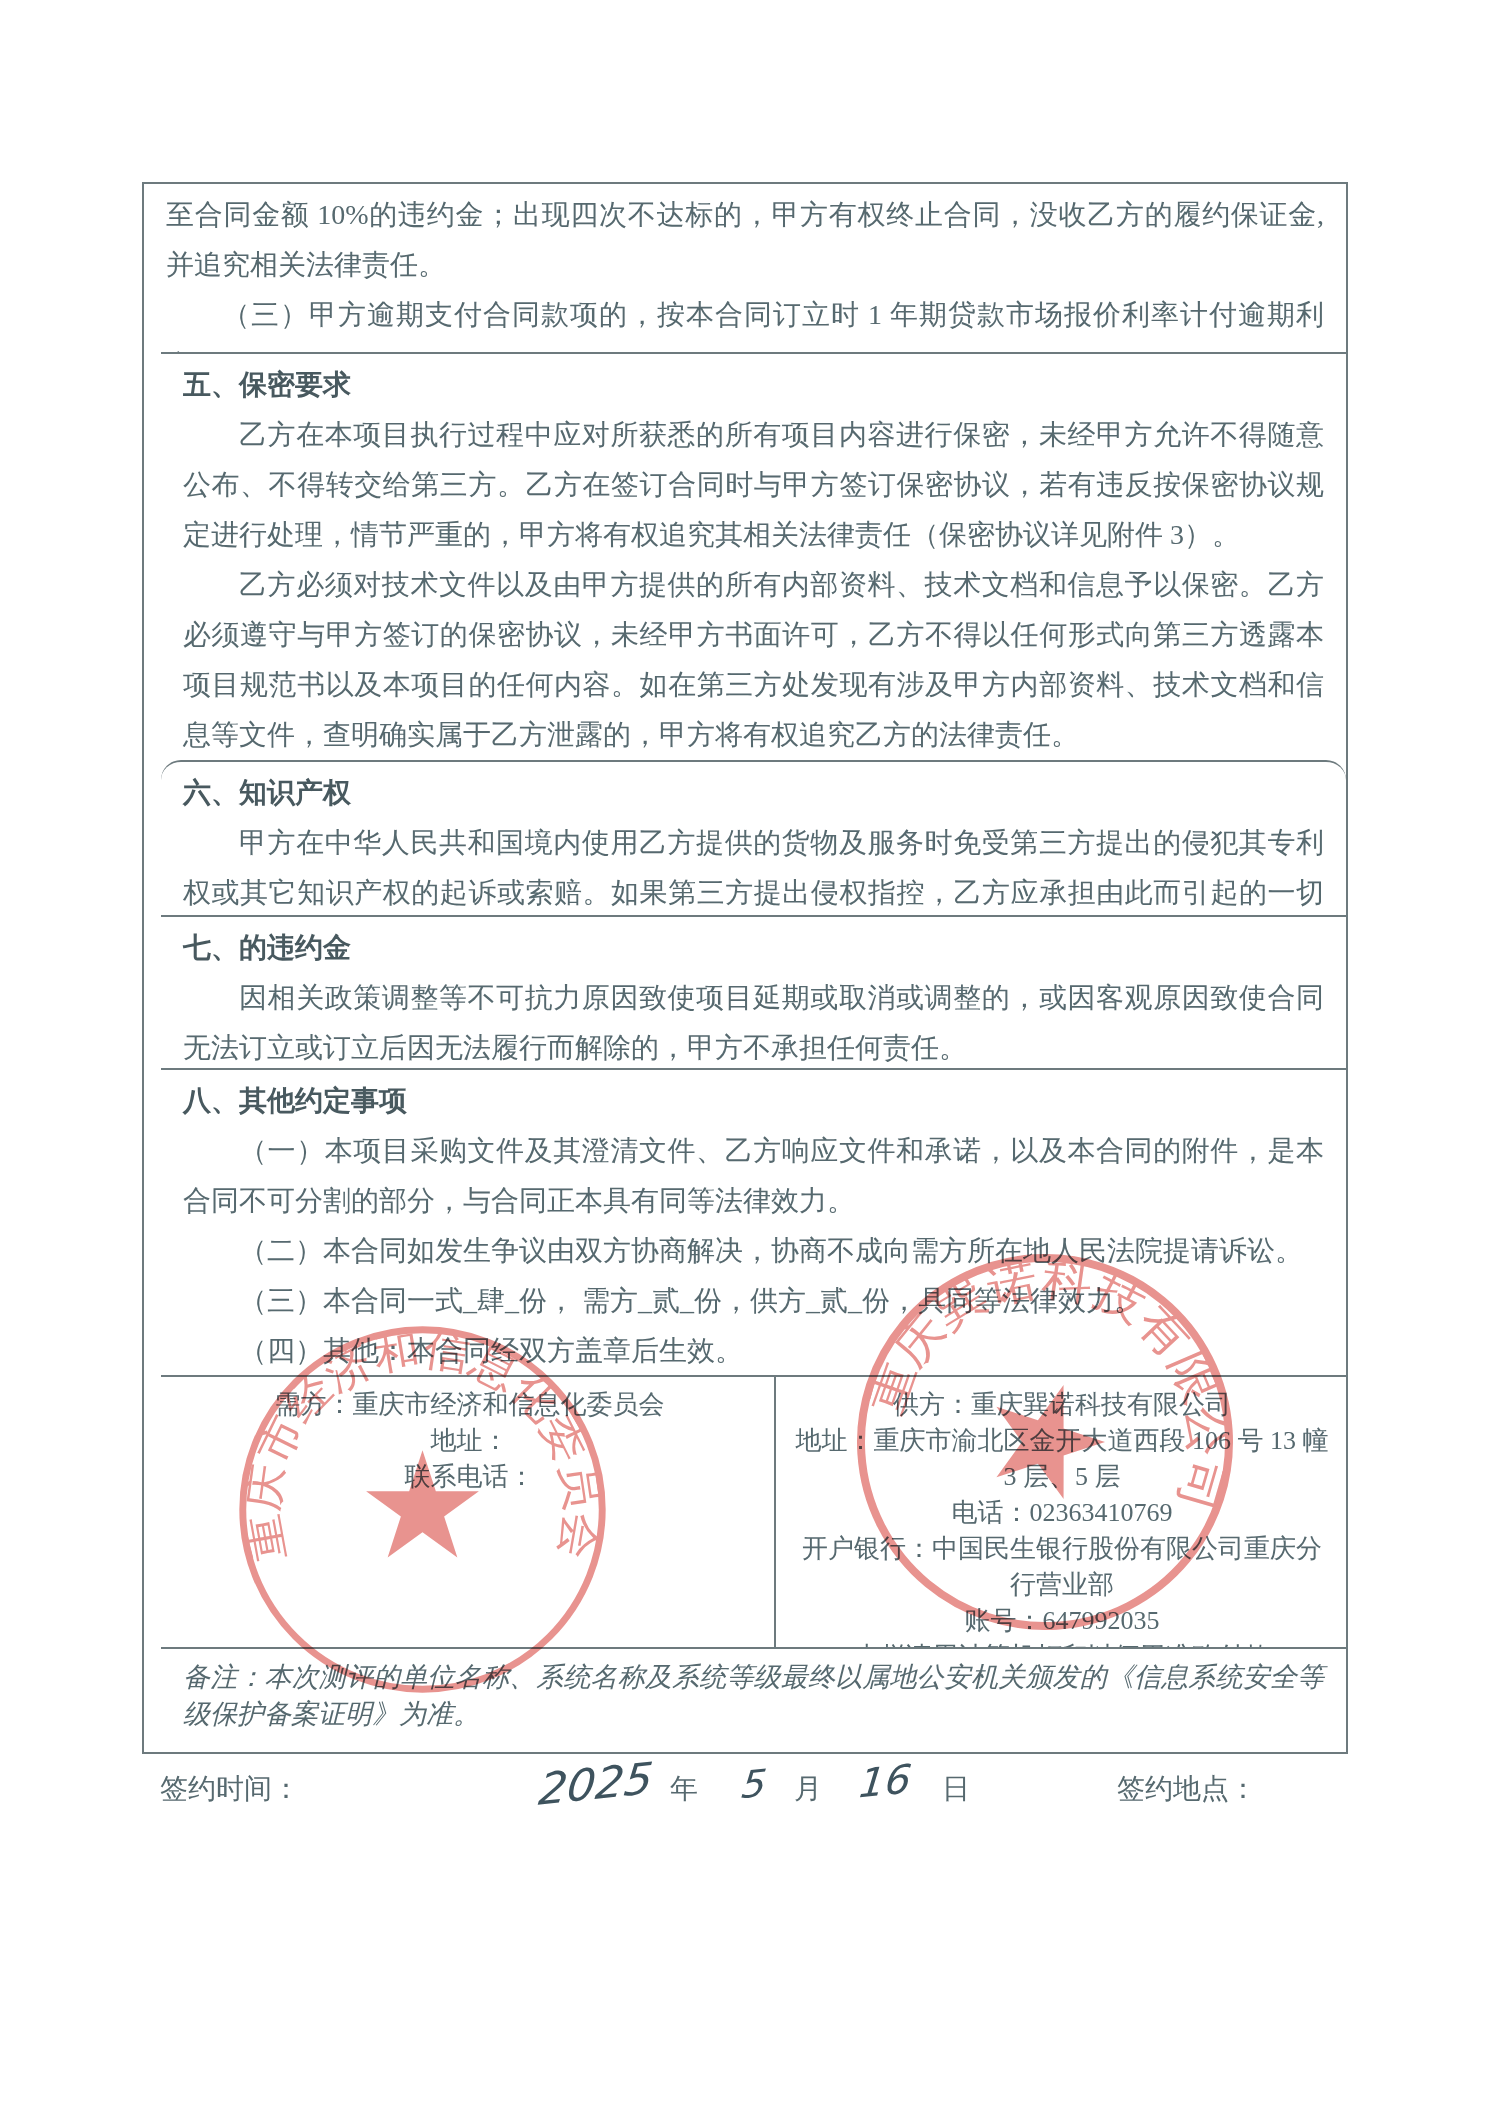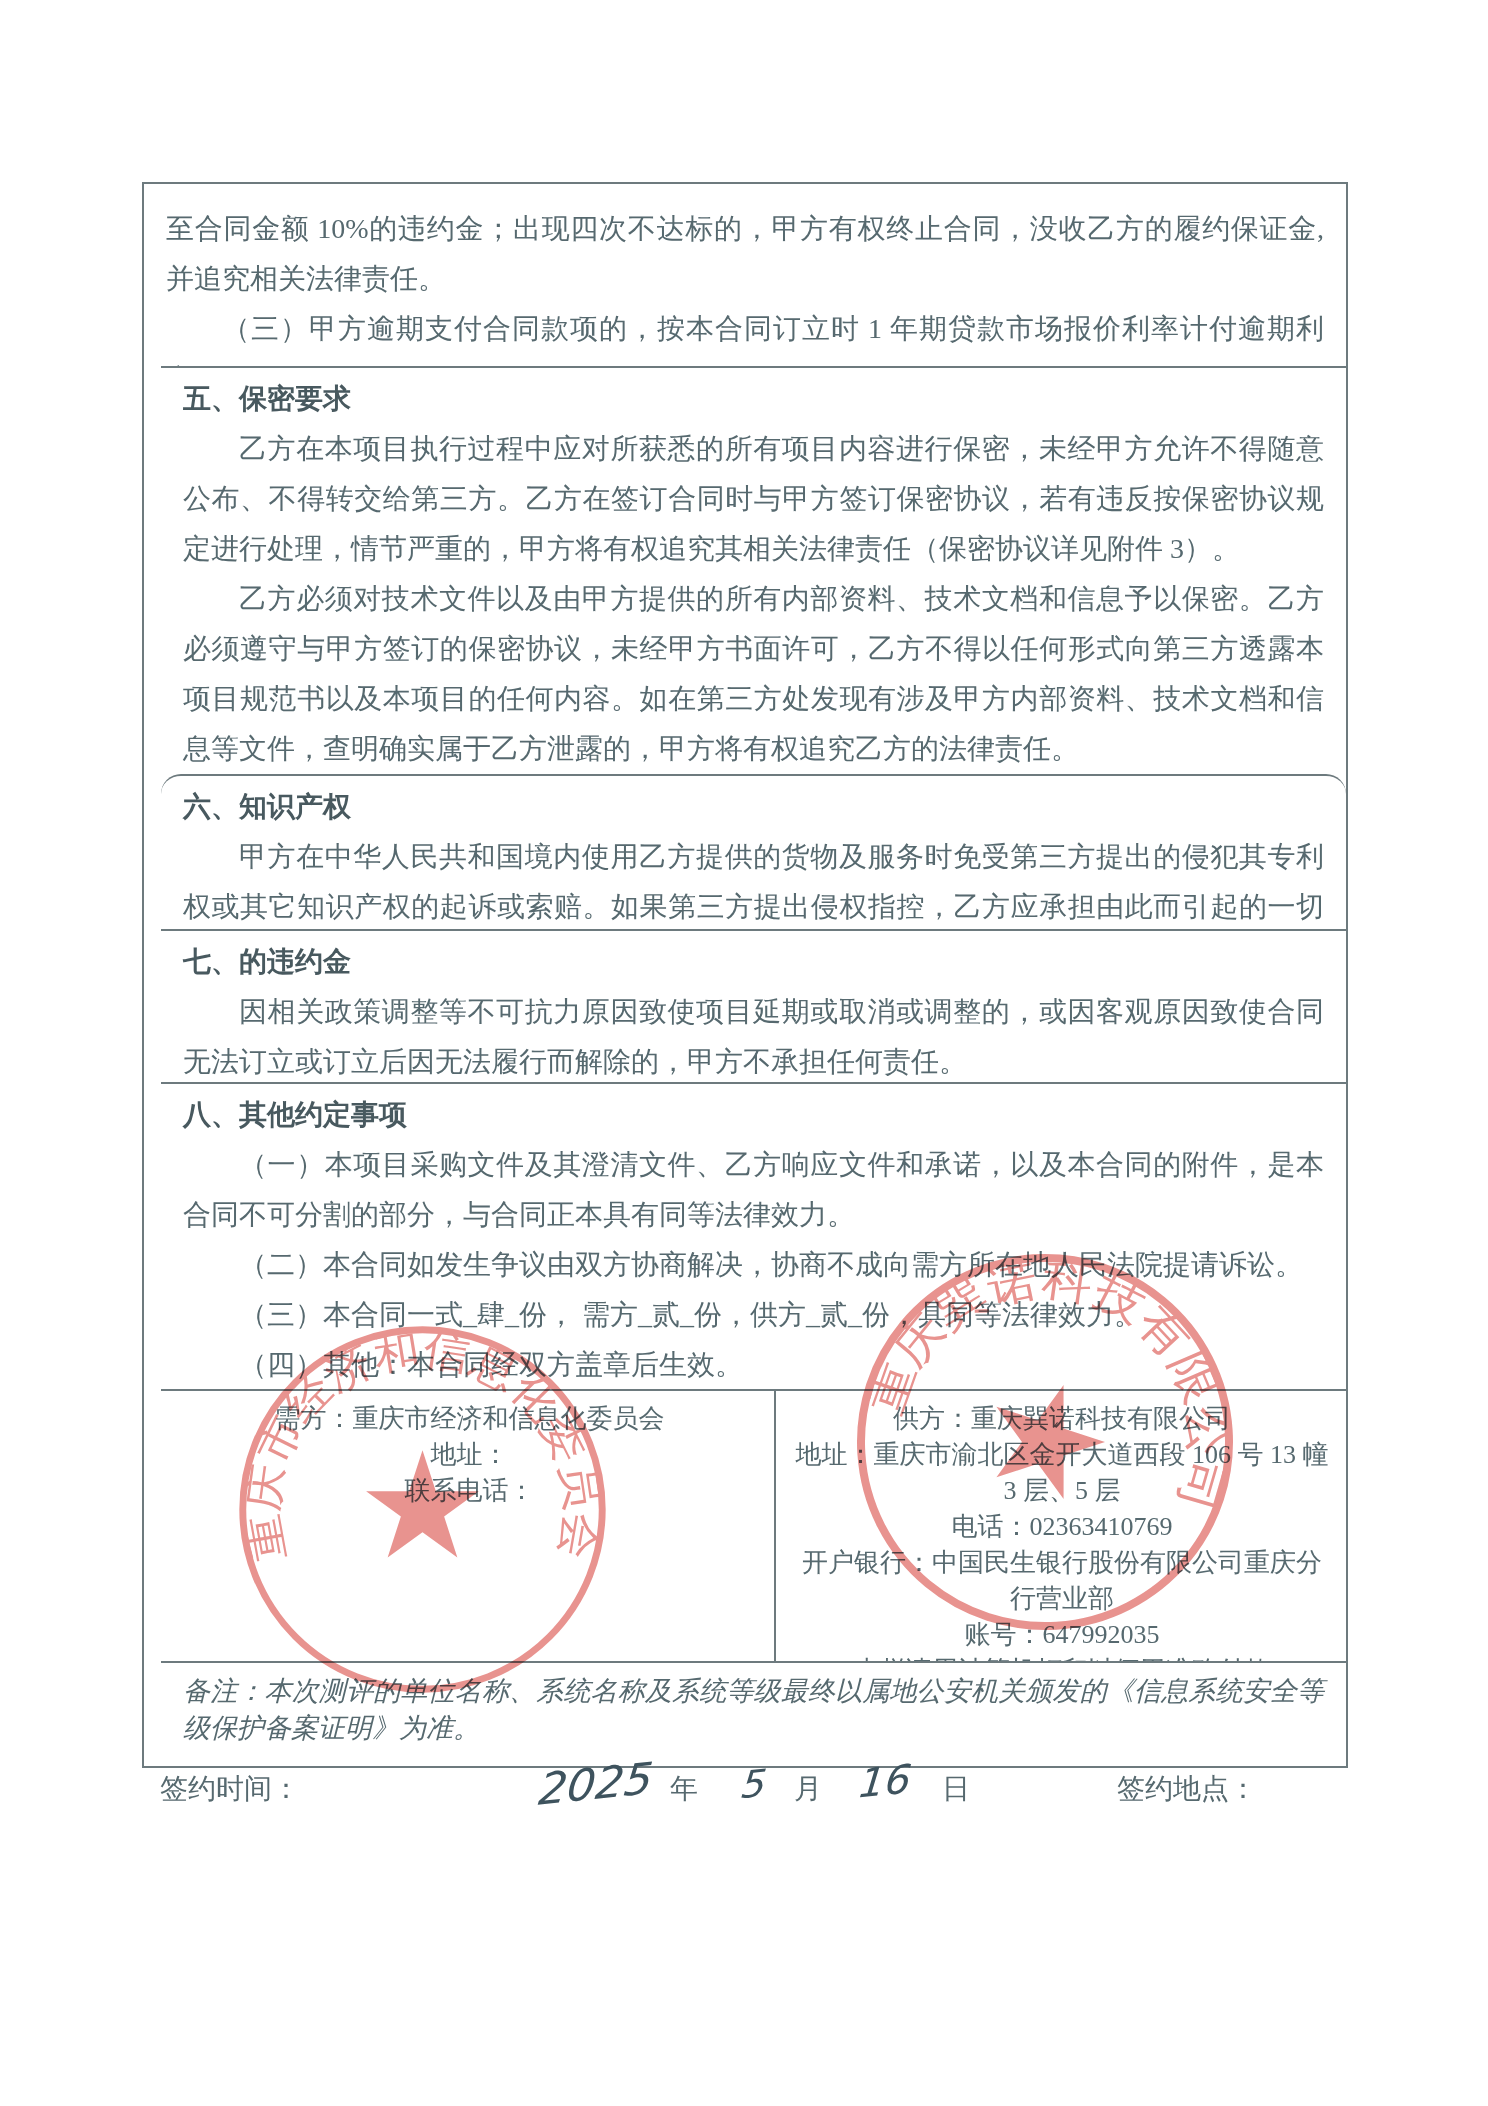--- a/index.html
+++ b/index.html
@@ -15,21 +15,21 @@
     position:absolute; left:142px; top:182px; width:1206px;
     border:2px solid #6d7a7e;
     box-sizing:border-box;
   }
   .row {
     box-sizing:border-box;
     padding:6px 22px 0 22px;
     overflow:hidden;
   }
   .row + .row { border-top:2px solid #6d7a7e;margin-left:17px; }
-  .r1 { height:168px;margin-top:14px; }
+  .r1 { height:168px; }
   .r2 { height:408px; }
   .r3 { height:155px;border-radius:20px; }
   .r4 { height:153px; }
   .r5 { height:307px; }
   .r6 { height:272px; padding:0; display:flex; }
   .r7 { height:105px; font-size:27px; line-height:37px; padding-top:10px;font-style:italic; }
   .row p {
     margin:0;
     font-size:28px;
     line-height:50px;

